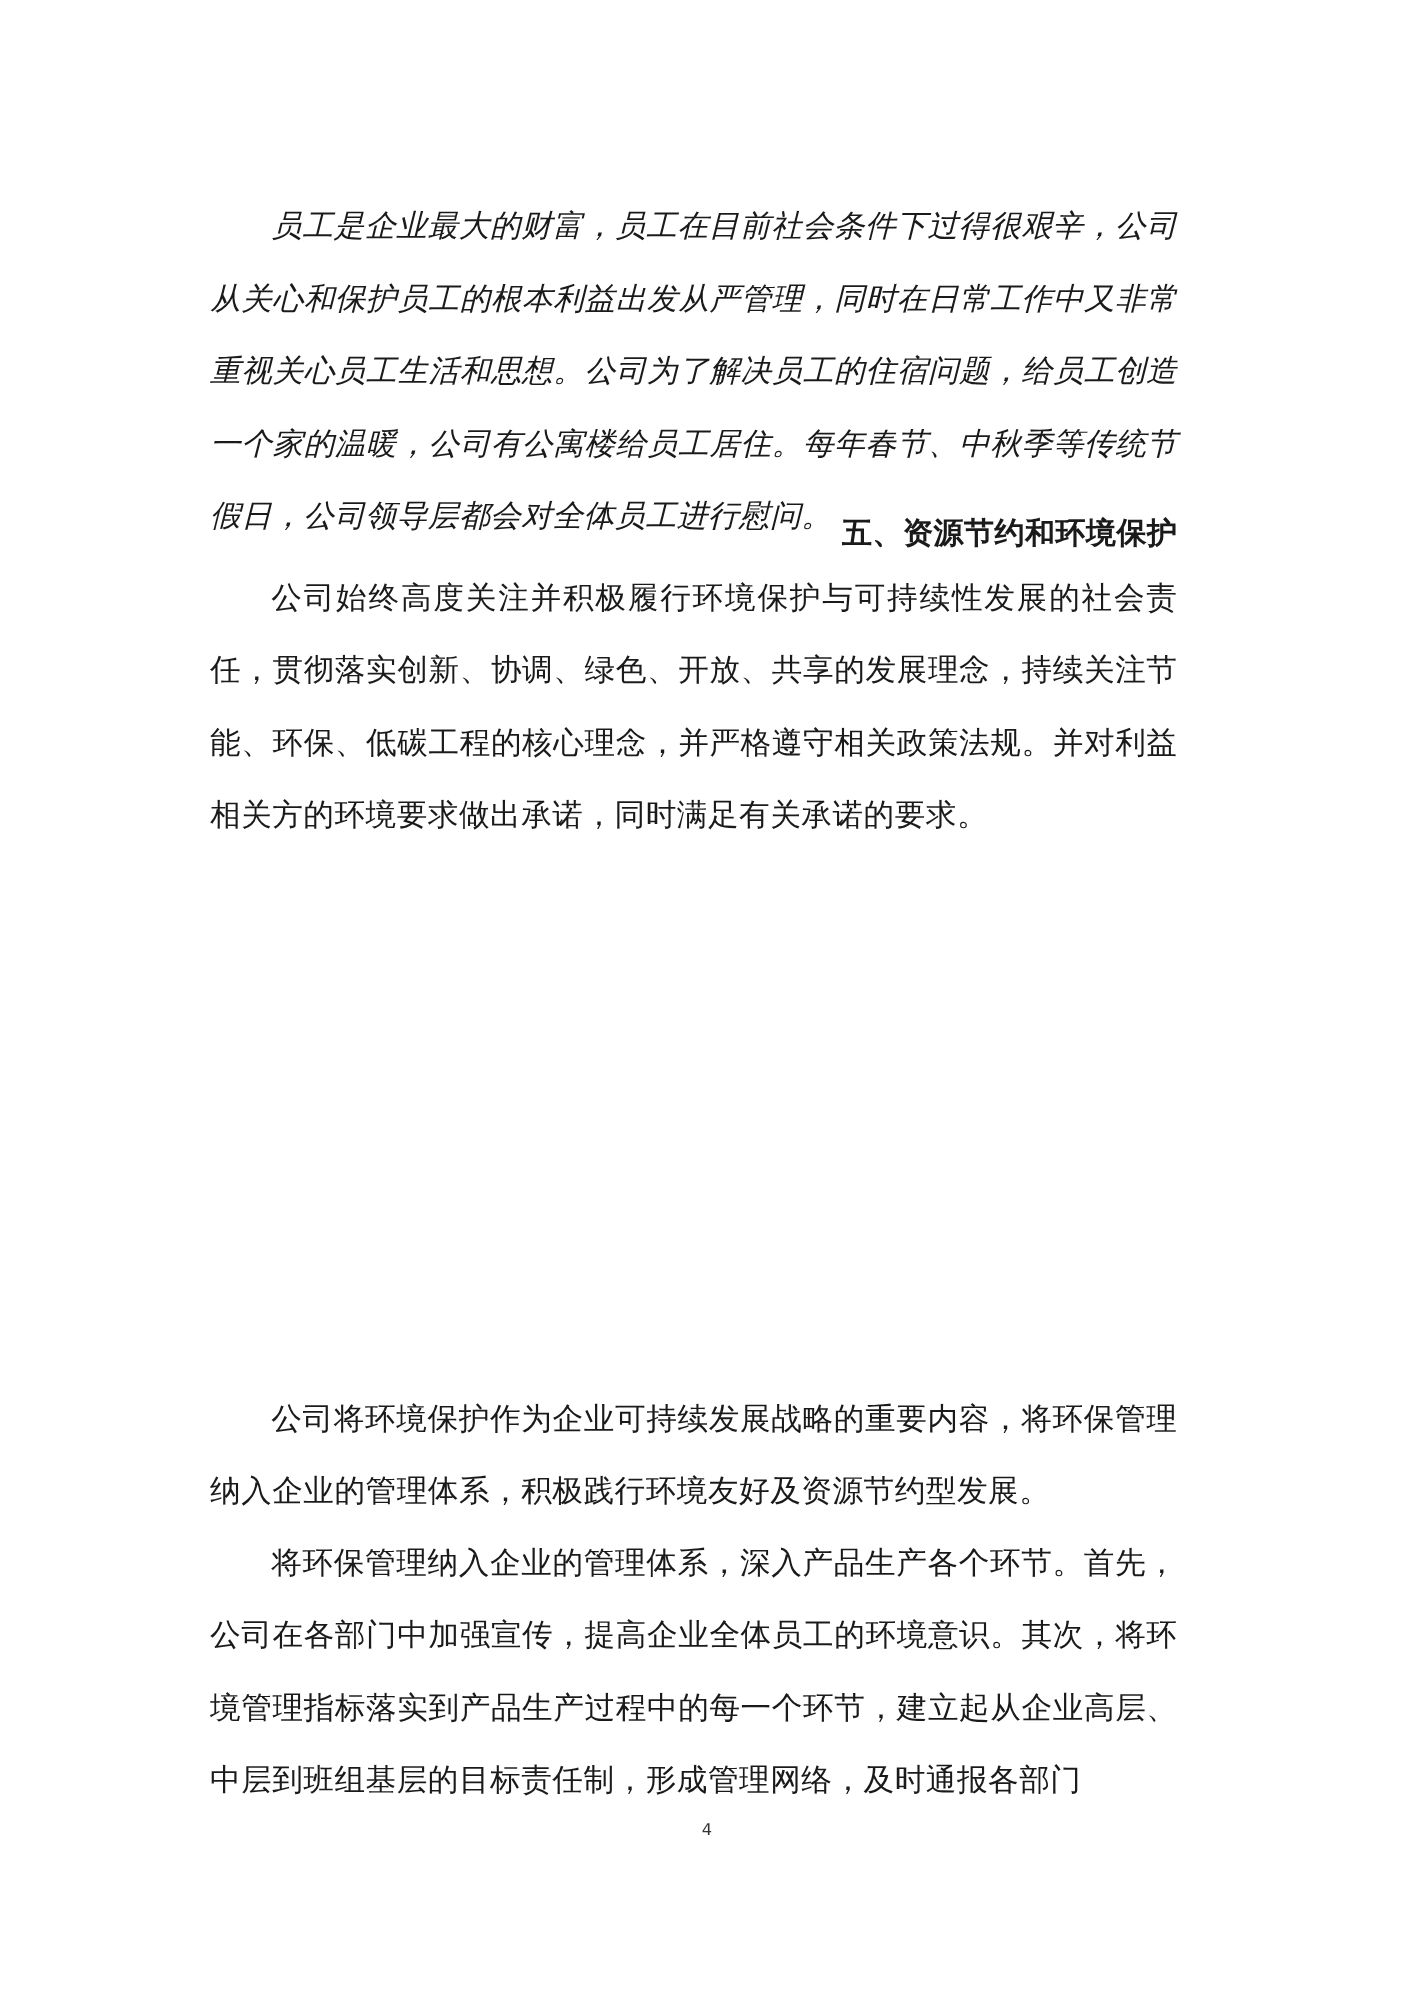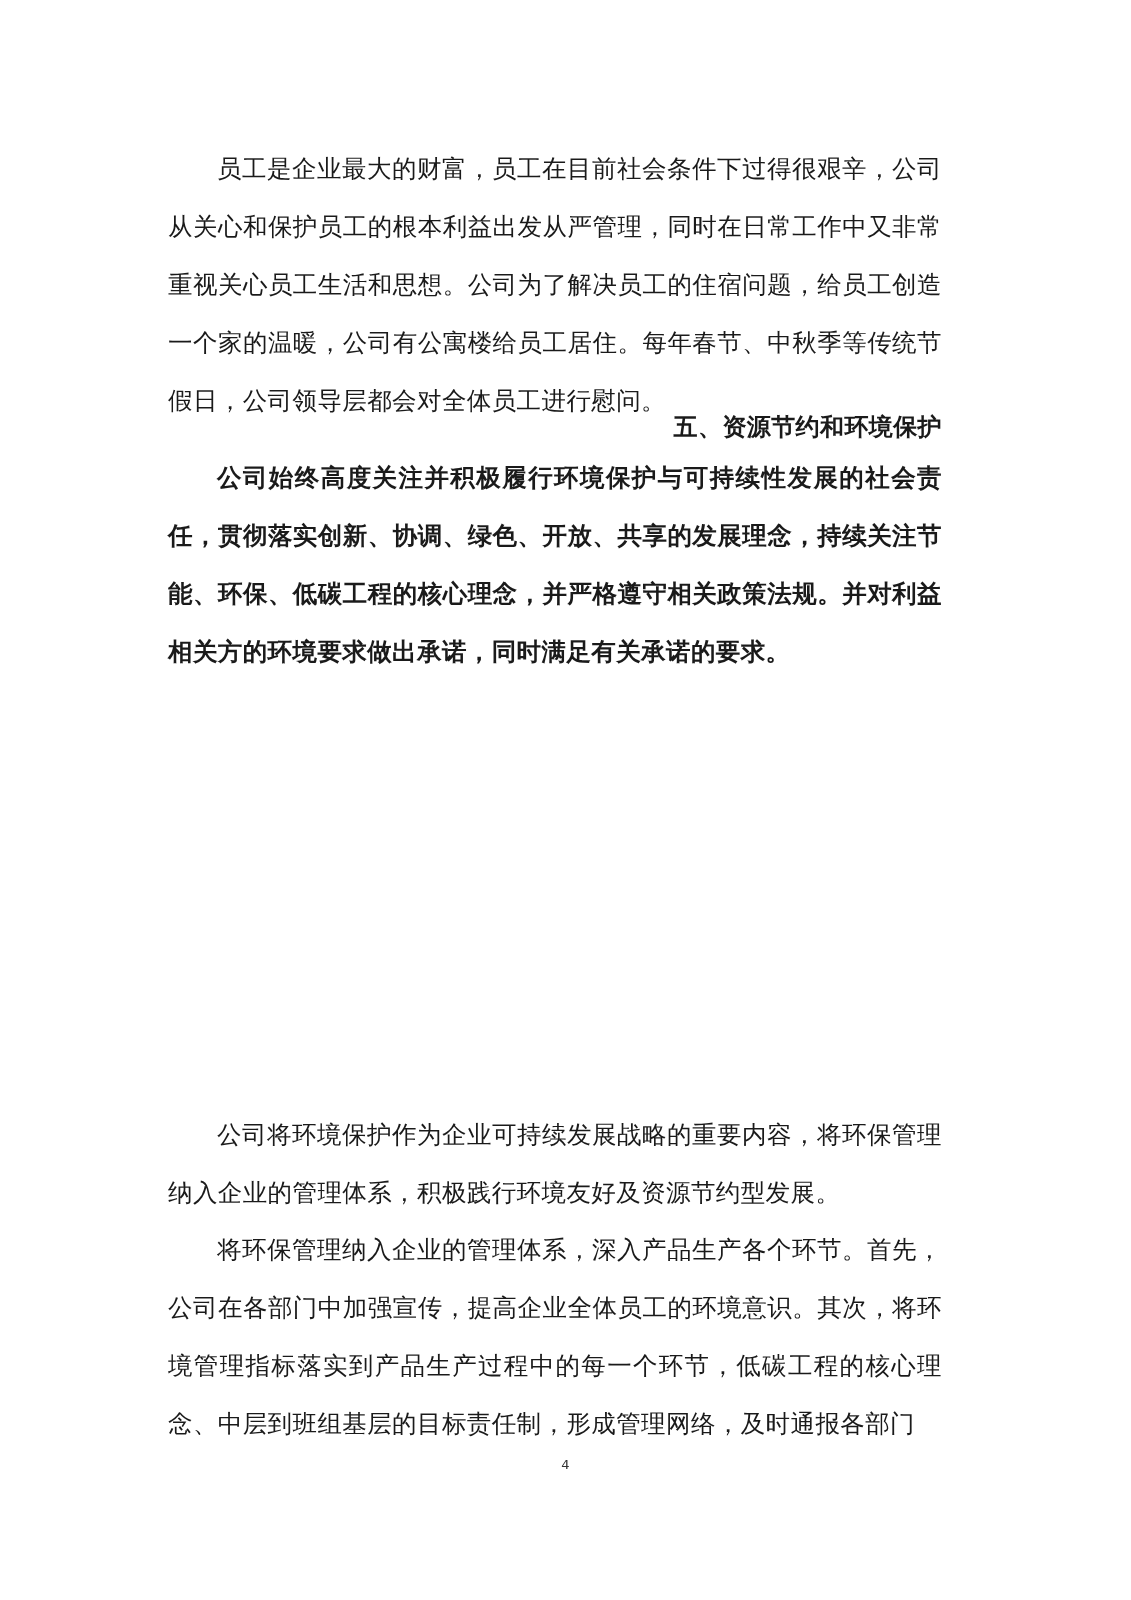--- a/index.html
+++ b/index.html
@@ -40,23 +40,23 @@
     }
     .heading {
       margin: 0;
       font-family: Liberation Sans, sans-serif;
       font-weight: bold;
       font-size: 24px;
       line-height: 44px;
       letter-spacing: 0.4px;
       text-align: right;
     }
-    #block1 { top: 140px; }
+    #block1 { top: 152px; font-style: italic; }
     #heading5 { top: 405px; }
-    #block2 { top: 449px; font-weight: bold; }
+    #block2 { top: 449px; }
     #block3 { top: 680px; }
     #block4 { top: 1106px; }
     #block5 { top: 1221px; }
     .page-number {
       position: absolute;
       top: 1457px;
       left: 0;
       width: 1131px;
       text-align: center;
       font-family: "DejaVu Sans", "Liberation Sans", sans-serif;
@@ -80,18 +80,18 @@
   <div class="content" id="block2">
     <p class="para">公司始终高度关注并积极履行环境保护与可持续性发展的社会责任，贯彻落实创新、协调、绿色、开放、共享的发展理念，持续关注节能、环保、低碳工程的核心理念，并严格遵守相关政策法规。并对利益相关方的环境要求做出承诺，同时满足有关承诺的要求。</p>
   </div>
 
 
   <div class="content" id="block4">
     <p class="para">公司将环境保护作为企业可持续发展战略的重要内容，将环保管理纳入企业的管理体系，积极践行环境友好及资源节约型发展。</p>
   </div>
 
   <div class="content" id="block5">
-    <p class="para">将环保管理纳入企业的管理体系，深入产品生产各个环节。首先，公司在各部门中加强宣传，提高企业全体员工的环境意识。其次，将环境管理指标落实到产品生产过程中的每一个环节，低碳工程的核心理念、中层到班组基层的目标责任制，形成管理网络，及时通报各部门</p>
+    <p class="para">将环保管理纳入企业的管理体系，深入产品生产各个环节。首先，公司在各部门中加强宣传，提高企业全体员工的环境意识。其次，将环境管理指标落实到产品生产过程中的每一个环节，建立起从企业高层、中层到班组基层的目标责任制，形成管理网络，及时通报各部门</p>
   </div>
 
   <div class="page-number">4</div>
 
 </div>
 
 </body></html>

